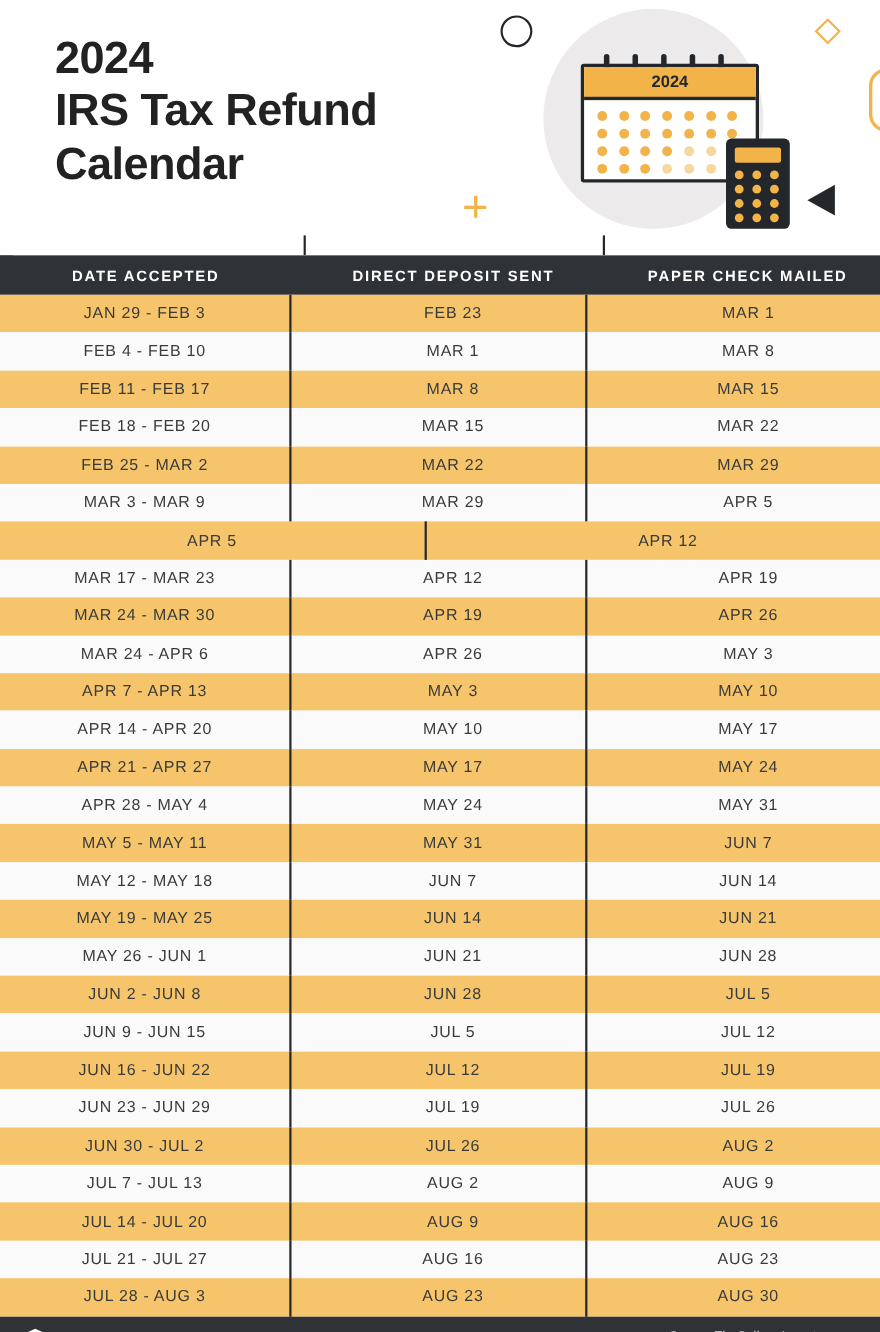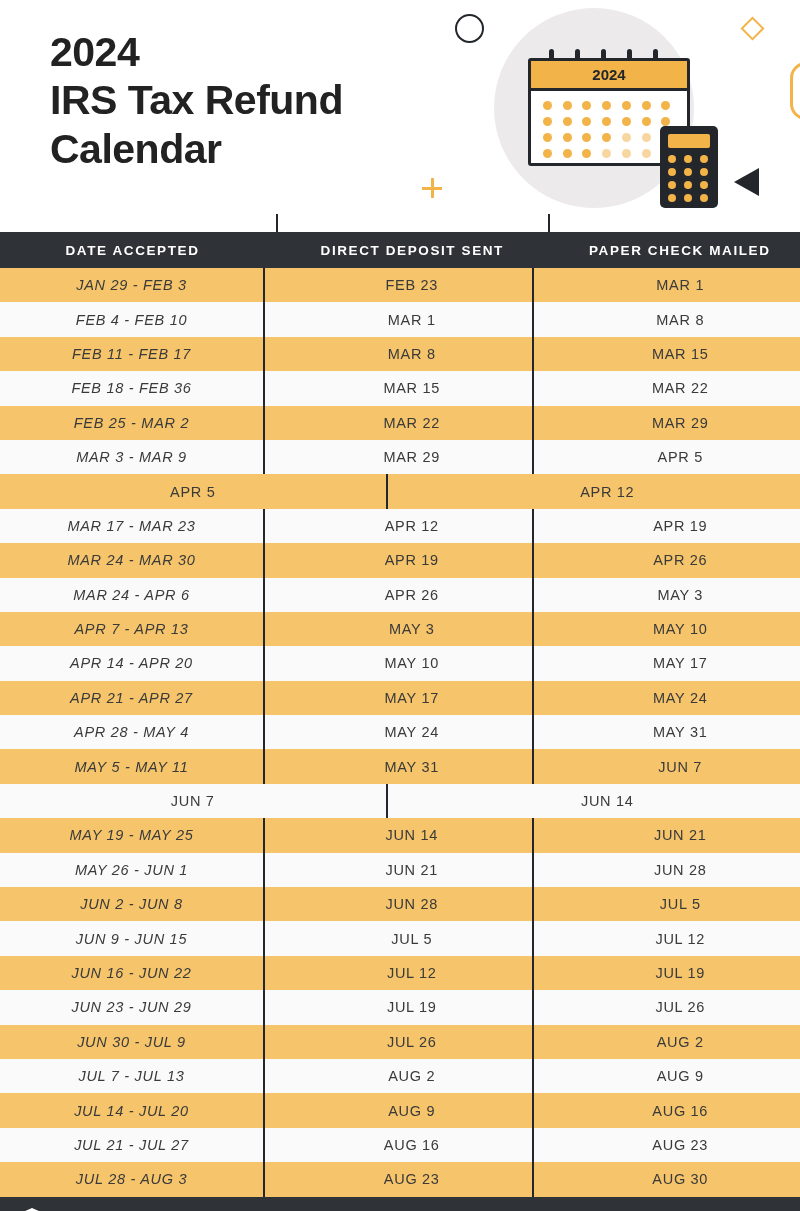--- a/index.html
+++ b/index.html
@@ -207,21 +207,20 @@
     letter-spacing: 0.7px;
     display: flex;
     align-items: center;
     justify-content: center;
     text-align: center;
     position: relative;
   }
   .cell.first {
     flex: 0 0 265px;
     border-right: 2px solid #23262b;
-    font-style: italic;
   }
   .cell.second {
     border-right: 2px solid #23262b;
   }
 
   
   .footer {
     height: 36px;
     background: #2f3338;
     display: flex;
@@ -347,21 +346,21 @@
     <div class="cell first">FEB 4 - FEB 10</div>
     <div class="cell second">MAR 1</div>
     <div class="cell">MAR 8</div>
   </div>
   <div class="row body-row odd">
     <div class="cell first">FEB 11 - FEB 17</div>
     <div class="cell second">MAR 8</div>
     <div class="cell">MAR 15</div>
   </div>
   <div class="row body-row even">
-    <div class="cell first">FEB 18 - FEB 36</div>
+    <div class="cell first">FEB 18 - FEB 20</div>
     <div class="cell second">MAR 15</div>
     <div class="cell">MAR 22</div>
   </div>
   <div class="row body-row odd">
     <div class="cell first">FEB 25 - MAR 2</div>
     <div class="cell second">MAR 22</div>
     <div class="cell">MAR 29</div>
   </div>
   <div class="row body-row even">
     <div class="cell first">MAR 3 - MAR 9</div>
@@ -406,20 +405,21 @@
     <div class="cell first">APR 28 - MAY 4</div>
     <div class="cell second">MAY 24</div>
     <div class="cell">MAY 31</div>
   </div>
   <div class="row body-row odd">
     <div class="cell first">MAY 5 - MAY 11</div>
     <div class="cell second">MAY 31</div>
     <div class="cell">JUN 7</div>
   </div>
   <div class="row body-row even">
+    <div class="cell first">MAY 12 - MAY 18</div>
     <div class="cell second">JUN 7</div>
     <div class="cell">JUN 14</div>
   </div>
   <div class="row body-row odd">
     <div class="cell first">MAY 19 - MAY 25</div>
     <div class="cell second">JUN 14</div>
     <div class="cell">JUN 21</div>
   </div>
   <div class="row body-row even">
     <div class="cell first">MAY 26 - JUN 1</div>
@@ -440,21 +440,21 @@
     <div class="cell first">JUN 16 - JUN 22</div>
     <div class="cell second">JUL 12</div>
     <div class="cell">JUL 19</div>
   </div>
   <div class="row body-row even">
     <div class="cell first">JUN 23 - JUN 29</div>
     <div class="cell second">JUL 19</div>
     <div class="cell">JUL 26</div>
   </div>
   <div class="row body-row odd">
-    <div class="cell first">JUN 30 - JUL 9</div>
+    <div class="cell first">JUN 30 - JUL 2</div>
     <div class="cell second">JUL 26</div>
     <div class="cell">AUG 2</div>
   </div>
   <div class="row body-row even">
     <div class="cell first">JUL 7 - JUL 13</div>
     <div class="cell second">AUG 2</div>
     <div class="cell">AUG 9</div>
   </div>
   <div class="row body-row odd">
     <div class="cell first">JUL 14 - JUL 20</div>

